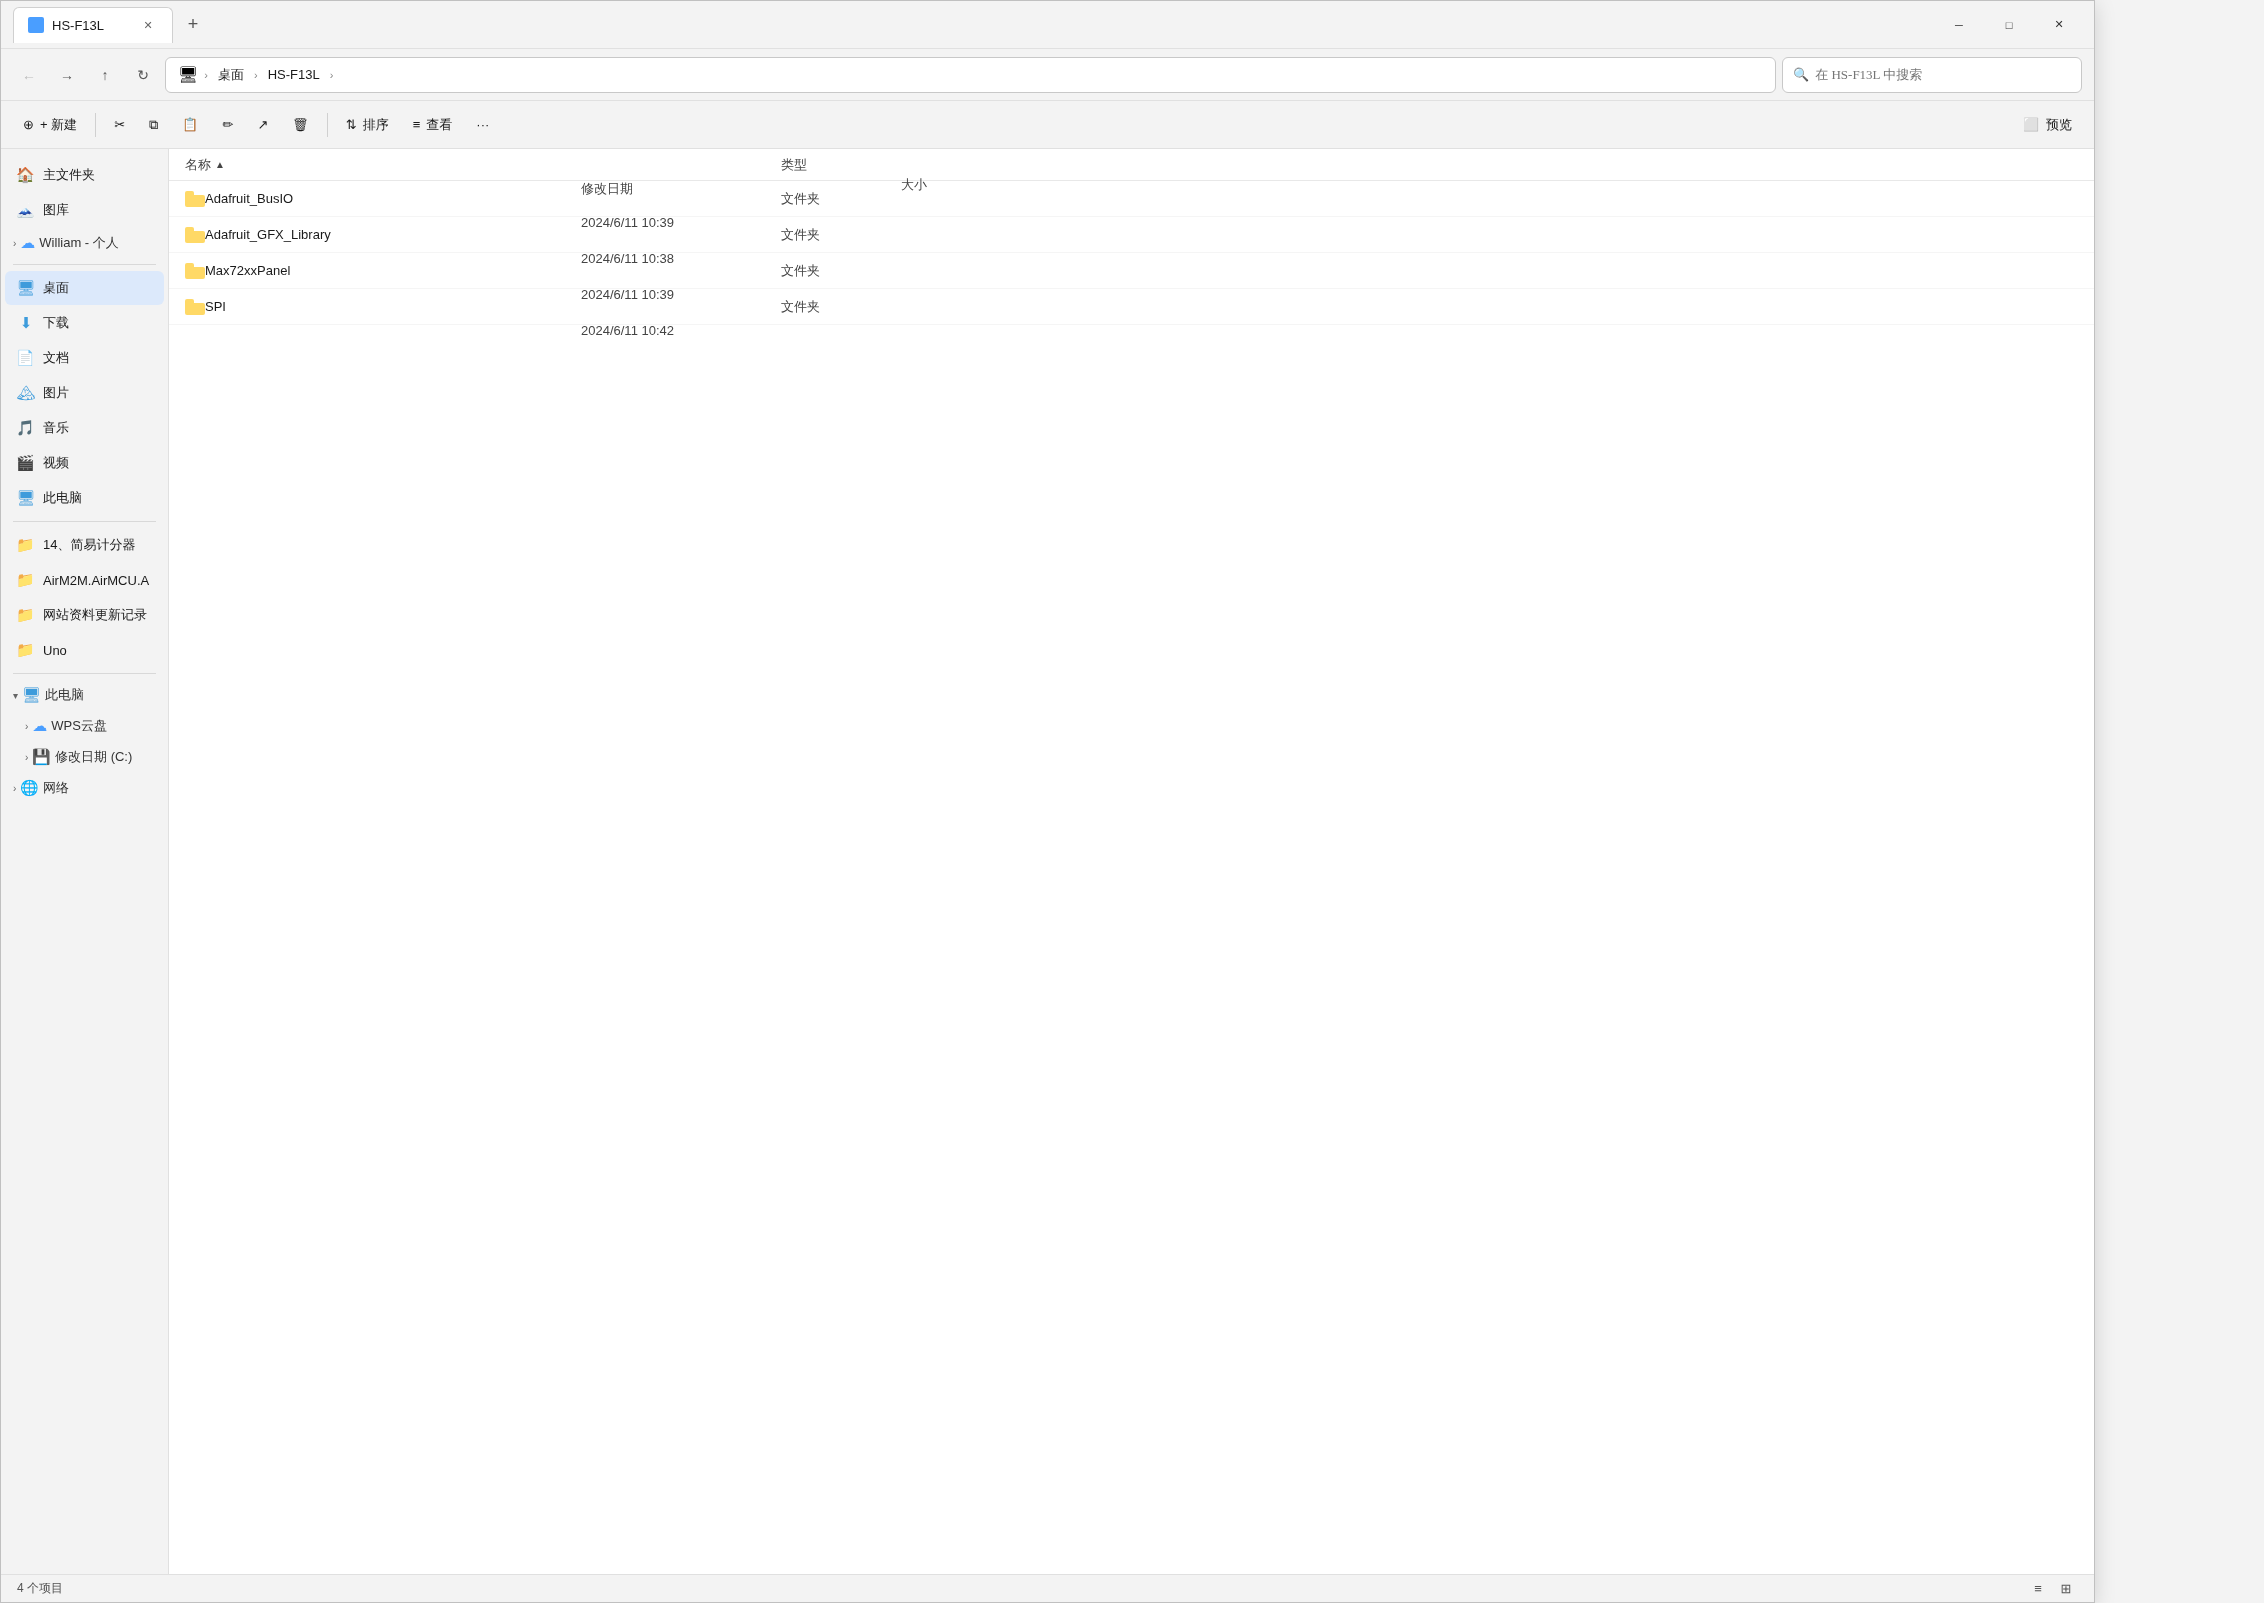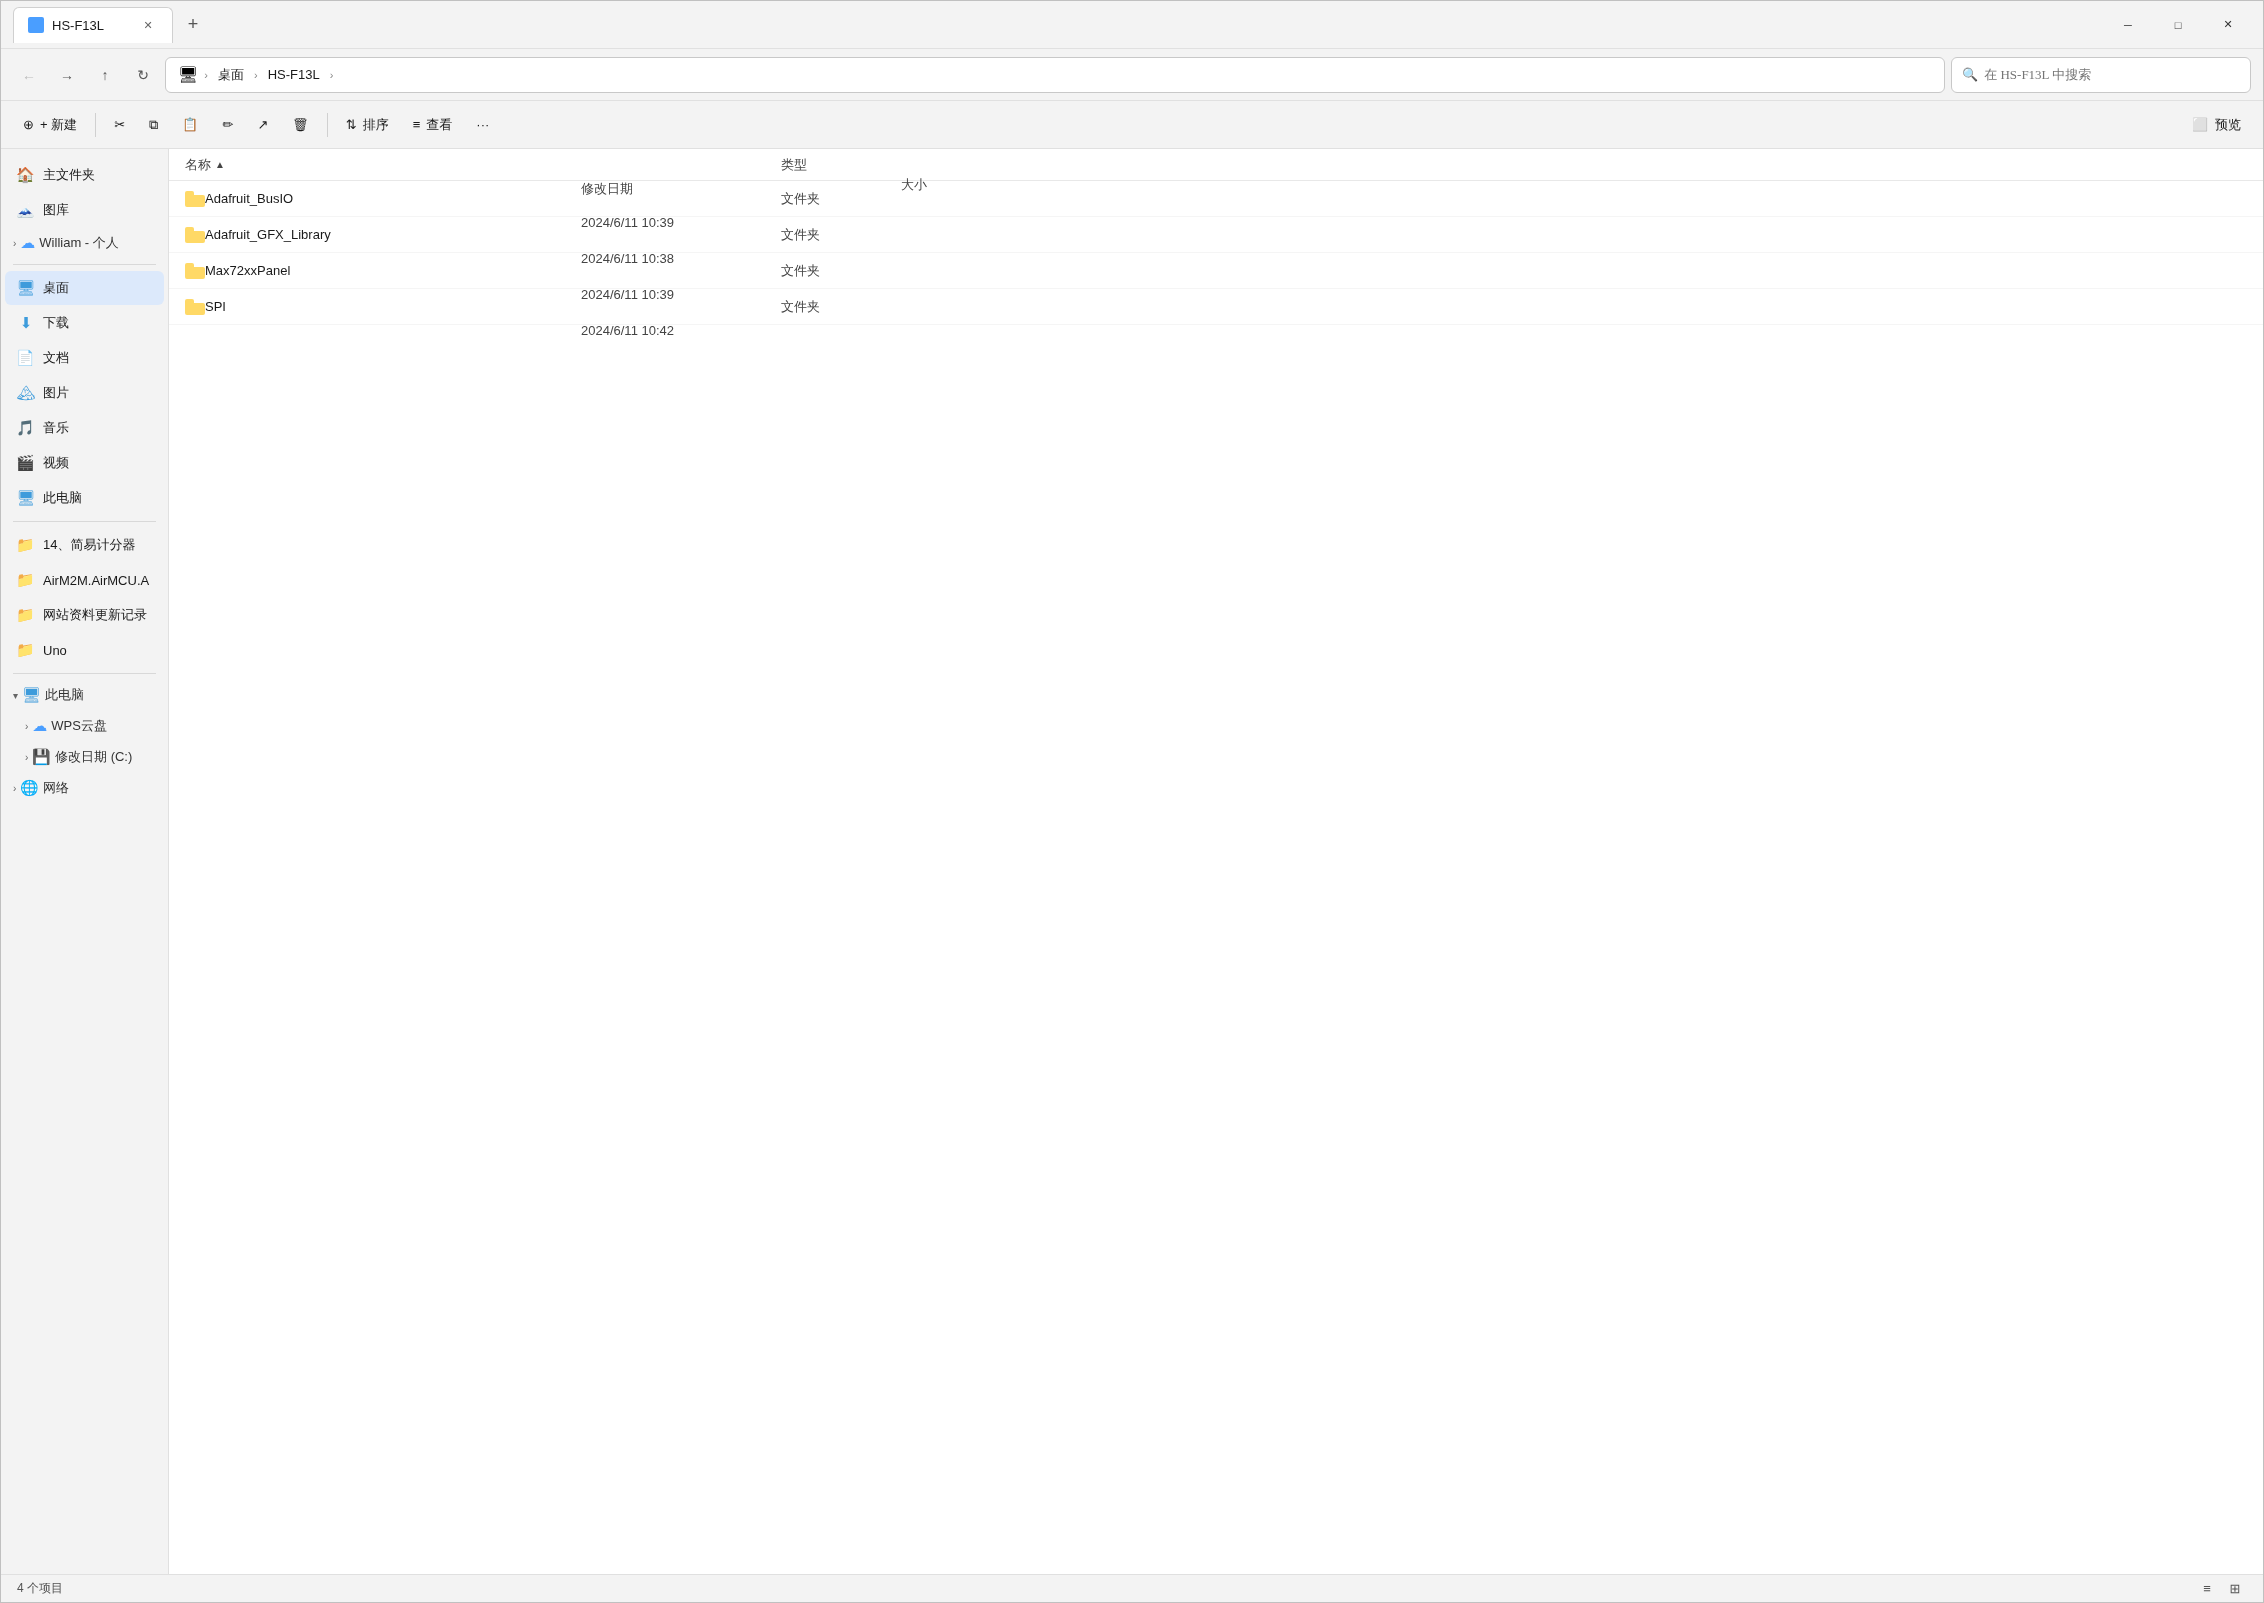--- a/index.html
+++ b/index.html
@@ -5,21 +5,21 @@
     * { margin: 0; padding: 0; box-sizing: border-box; }
     body {
       font-family: 'Microsoft YaHei', 'Segoe UI', sans-serif;
       font-size: 13px;
       background: #f3f3f3;
       width: 2264px;
       height: 1603px;
       overflow: hidden;
     }
     .window {
-      width: 2264px;
+      width: 2095px;
       height: 1603px;
       background: #ffffff;
       border: 1px solid #c0c0c0;
       display: flex;
       flex-direction: column;
       box-shadow: 0 4px 20px rgba(0,0,0,0.15);
     }
     
     .title-bar {
       height: 48px;

